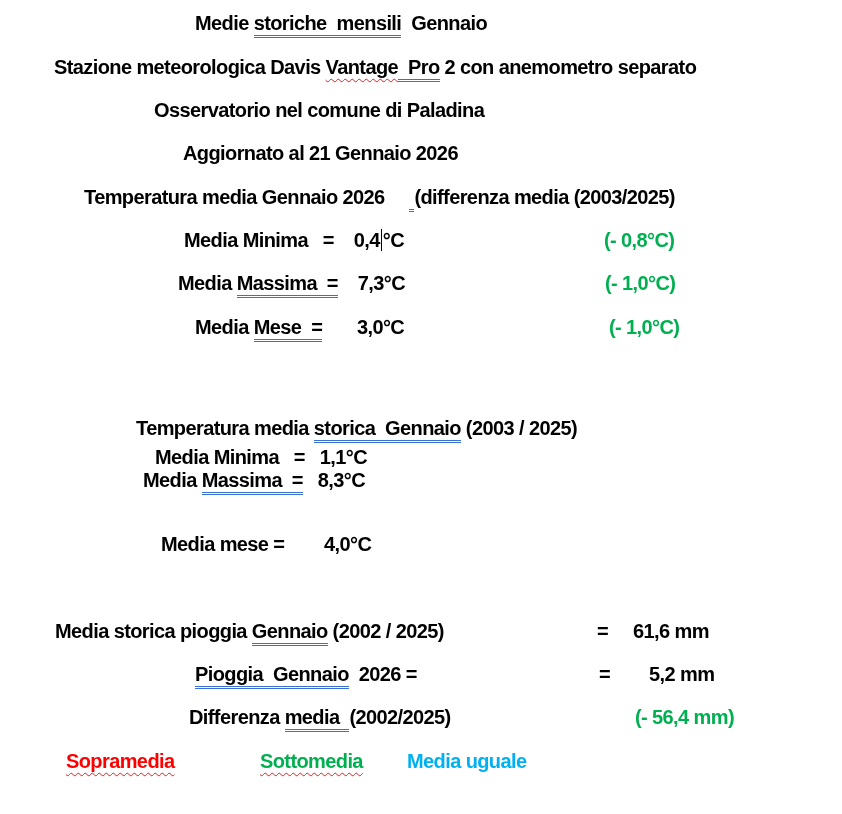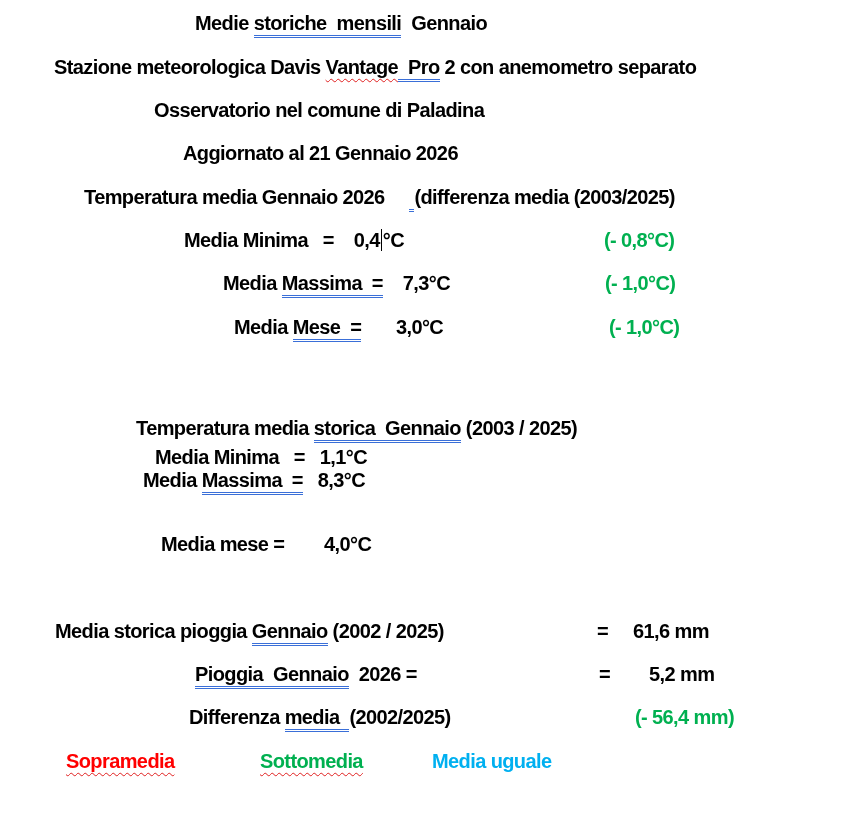--- a/index.html
+++ b/index.html
@@ -25,24 +25,24 @@
 
 <div class="t" style="left:154px;top:98px;">Osservatorio nel comune di Paladina</div>
 
 <div class="t" style="left:183px;top:141px;">Aggiornato al 21 Gennaio 2026</div>
 
 <div class="t" style="left:84px;top:185px;"><span>Temperatura media Gennaio 2026     </span><span class="dbl"> </span><span>(differenza media (2003/2025)</span></div>
 
 <div class="t" style="left:184px;top:228px;"><span>Media Minima   =    </span><span>0,4</span><span class="cursor"></span><span>°C</span></div>
 <div class="t green" style="left:604px;top:228px;">(- 0,8°C)</div>
 
-<div class="t" style="left:178px;top:271px;margin-left:45px;"><span>Media </span><span class="dbl">Massima  =</span><span>    7,3°C</span></div>
+<div class="t" style="left:178px;top:271px;"><span>Media </span><span class="dbl">Massima  =</span><span>    7,3°C</span></div>
 <div class="t green" style="left:605px;top:271px;">(- 1,0°C)</div>
 
-<div class="t" style="left:195px;top:315px;margin-left:39px;"><span>Media </span><span class="dbl">Mese  =</span><span>       3,0°C</span></div>
+<div class="t" style="left:195px;top:315px;"><span>Media </span><span class="dbl">Mese  =</span><span>       3,0°C</span></div>
 <div class="t green" style="left:609px;top:315px;">(- 1,0°C)</div>
 
 <div class="t" style="left:136px;top:416px;"><span>Temperatura media </span><span class="dbl">storica  Gennaio</span><span> (2003 / 2025)</span></div>
 
 <div class="t" style="left:155px;top:445px;">Media Minima   =   1,1°C</div>
 
 <div class="t" style="left:143px;top:468px;"><span>Media </span><span class="dbl">Massima  =</span><span>   8,3°C</span></div>
 
 <div class="t" style="left:161px;top:532px;">Media mese =        4,0°C</div>
 
@@ -52,13 +52,13 @@
 
 <div class="t" style="left:195px;top:662px;"><span class="dbl">Pioggia  Gennaio</span><span>  2026 =</span></div>
 <div class="t" style="left:599px;top:662px;">=</div>
 <div class="t" style="left:649px;top:662px;">5,2 mm</div>
 
 <div class="t" style="left:189px;top:705px;"><span>Differenza </span><span class="dbl">media  </span><span>(2002/2025)</span></div>
 <div class="t green" style="left:635px;top:705px;">(- 56,4 mm)</div>
 
 <div class="t red wavy-red" style="left:66px;top:749px;">Sopramedia</div>
 <div class="t green wavy-red" style="left:260px;top:749px;">Sottomedia</div>
-<div class="t blue" style="left:432px;top:749px;">Media uguale</div>
+<div class="t blue" style="left:407px;top:749px;">Media uguale</div>
 
 </body></html>

